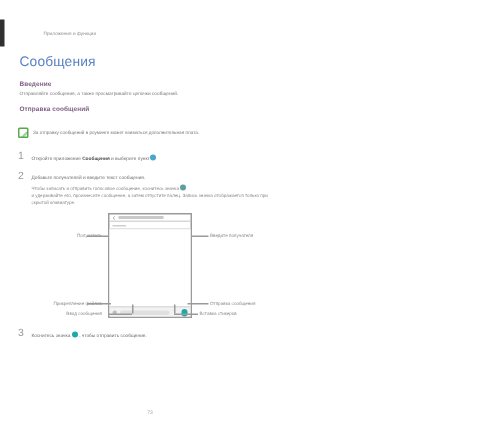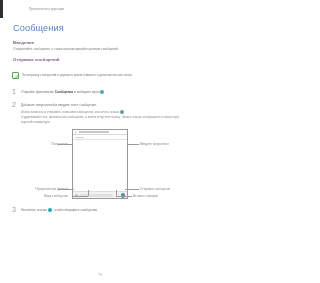--- a/index.html
+++ b/index.html
@@ -12,20 +12,21 @@
     height: 283px;
     position: relative;
     font-family: "Liberation Sans", sans-serif;
     color: #3b3b3b;
     overflow: hidden;
   }
   .page {
     position: absolute;
     inset: 0;
     background: #ffffff;
+    margin-top: 13px;
   }
   
   .spine {
     position: absolute;
     left: 0;
     top: 0;
     width: 3px;
     height: 18px;
     background: #2f2f2f;
   }

